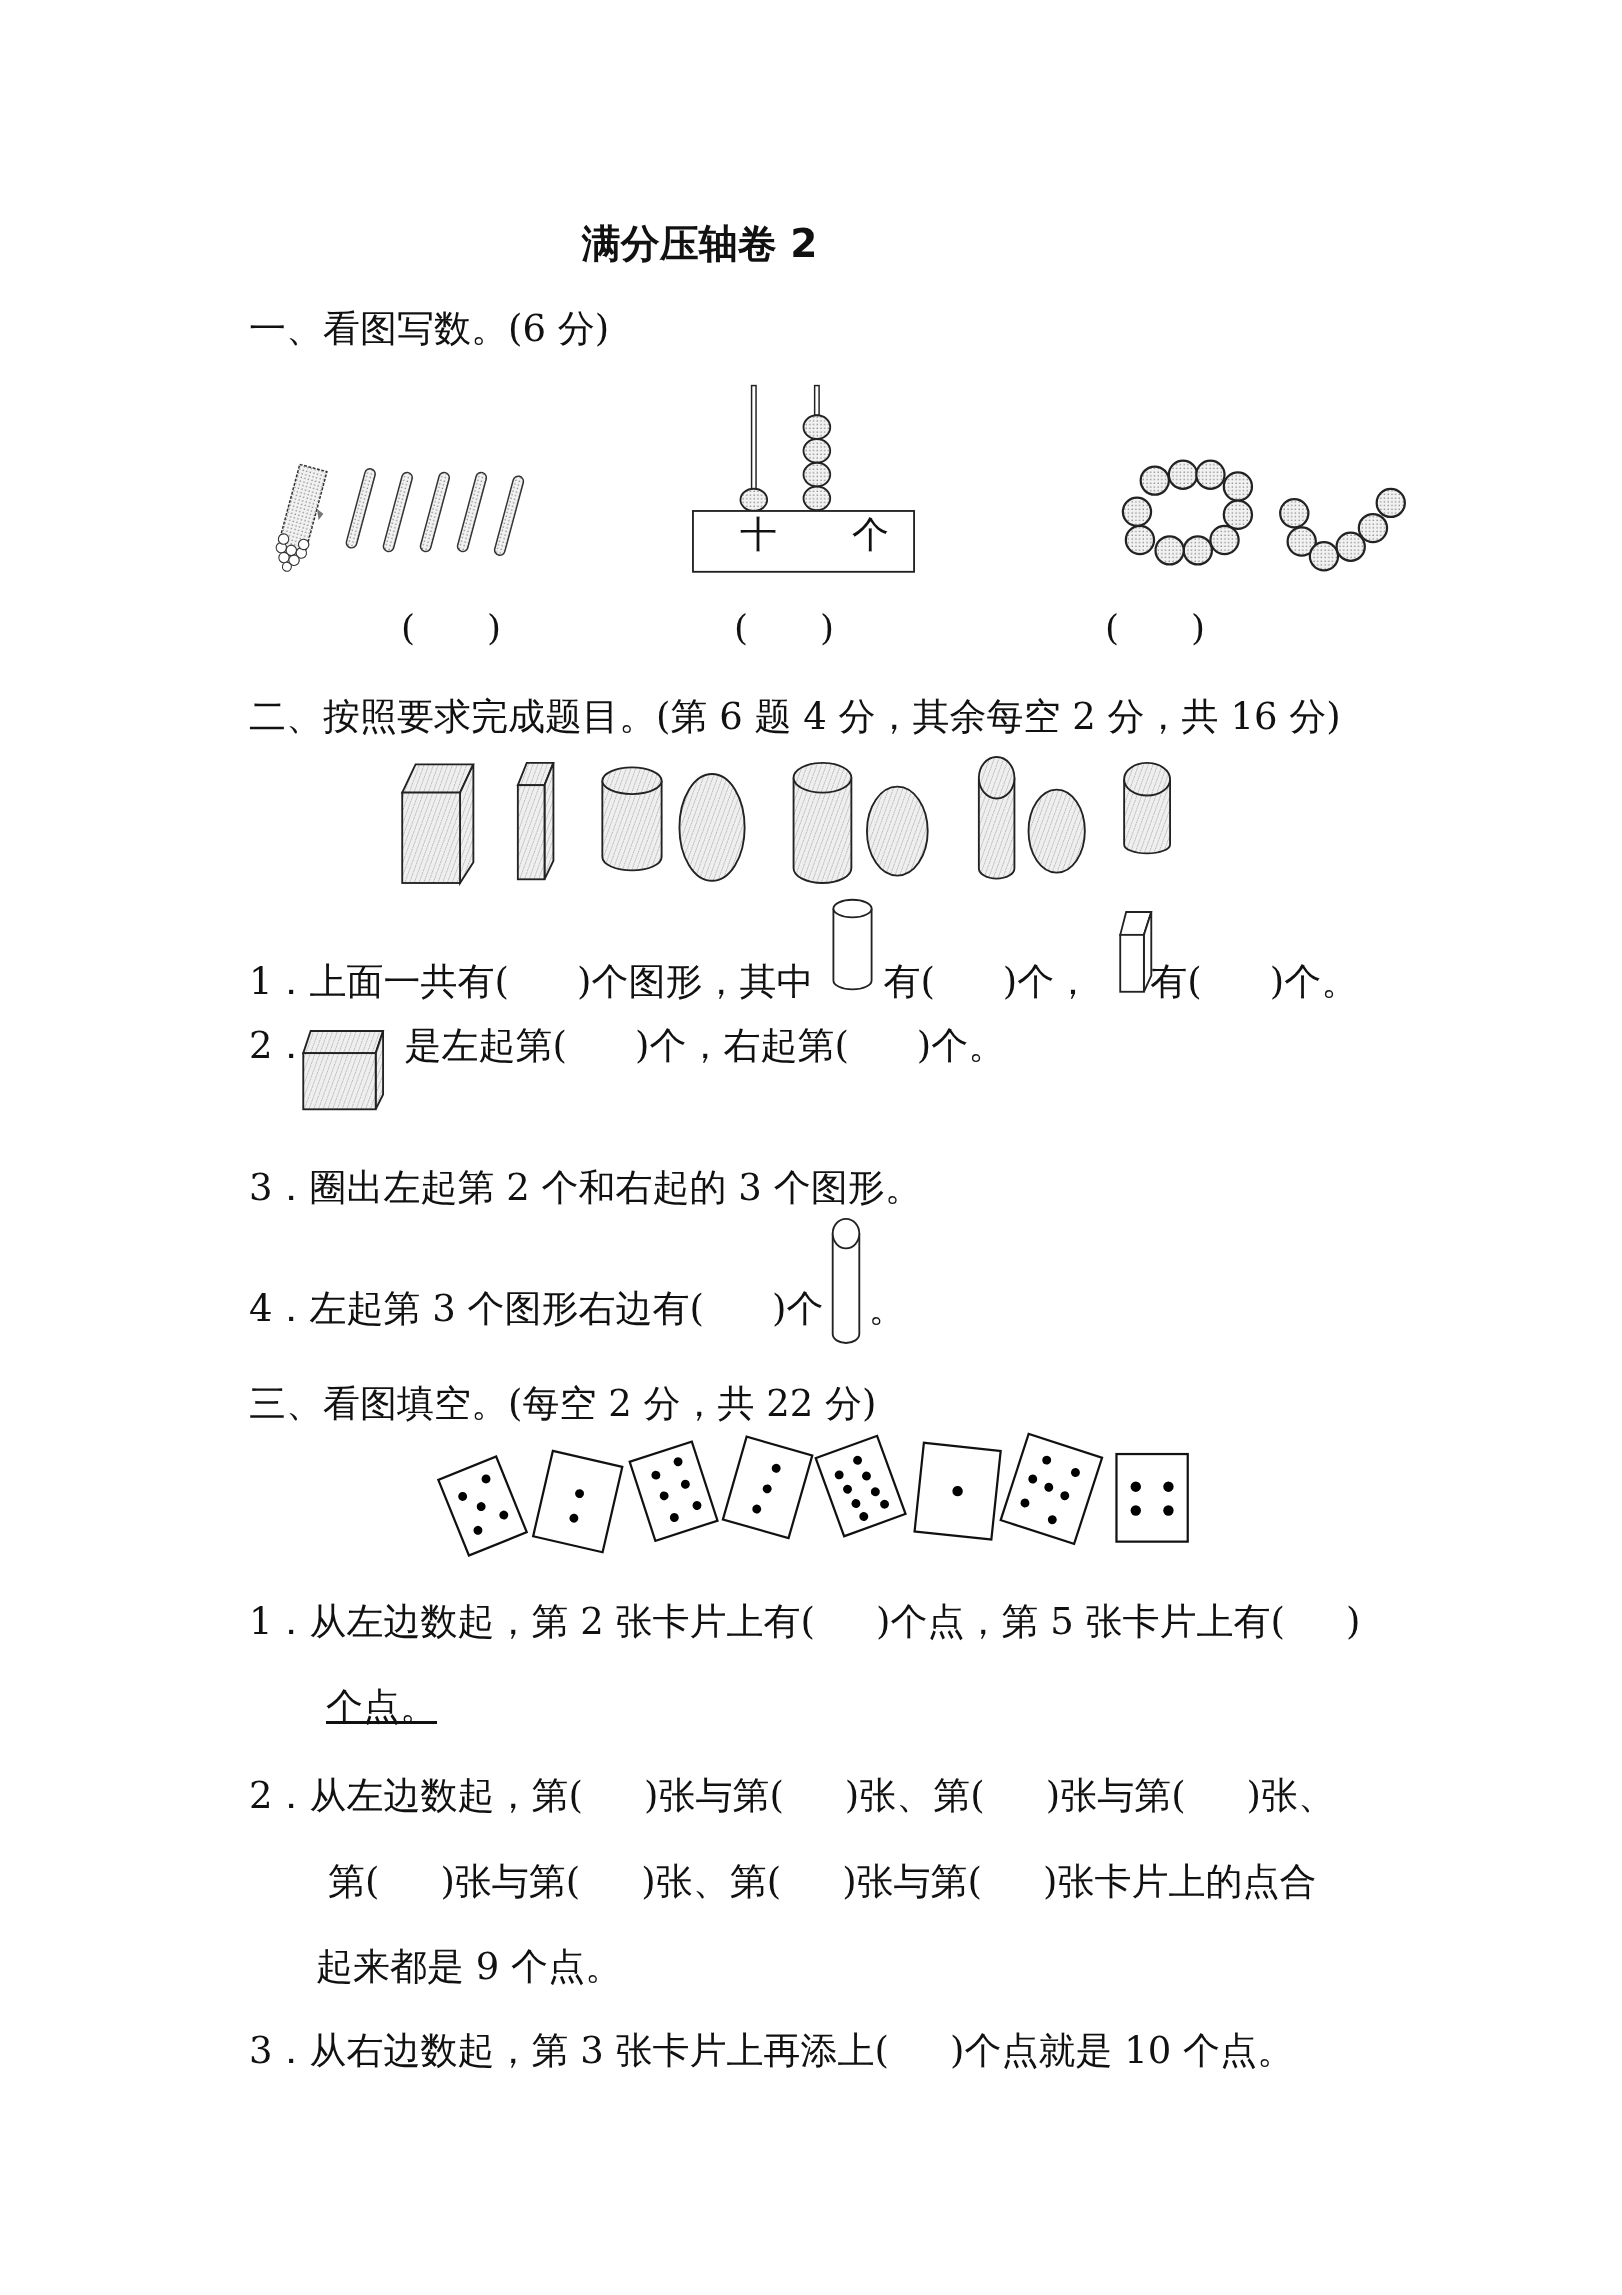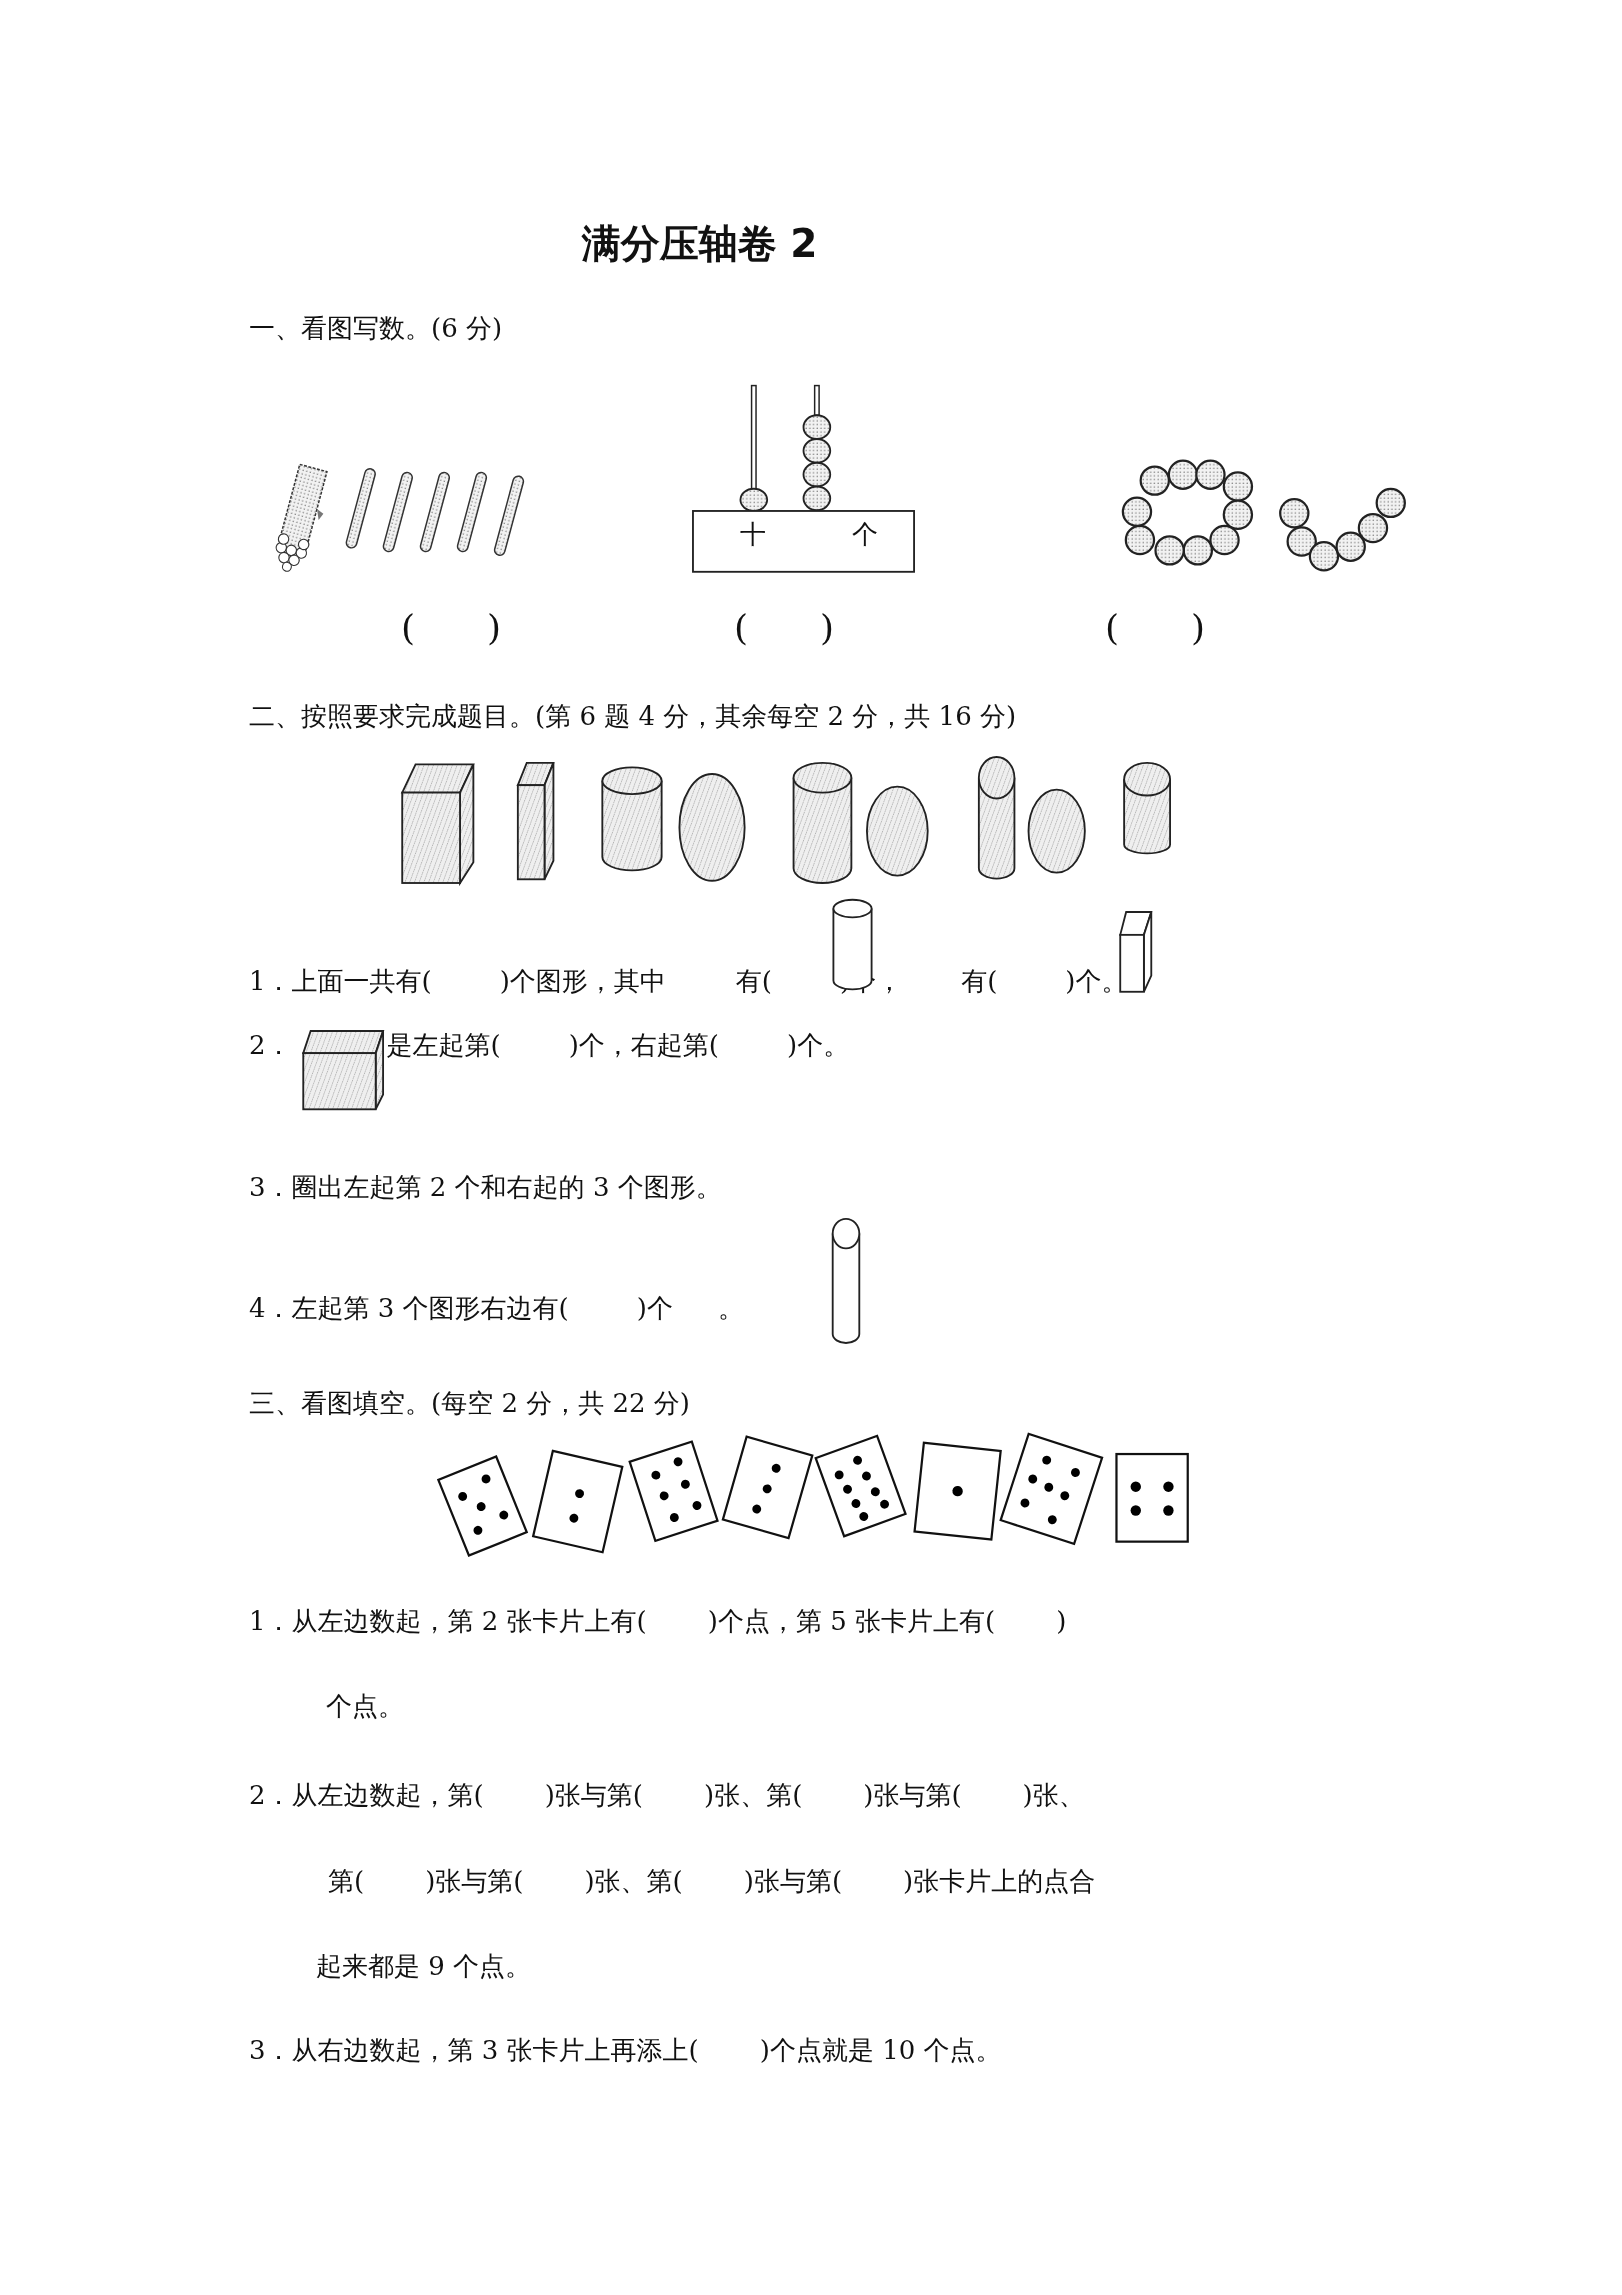--- a/index.html
+++ b/index.html
@@ -1,21 +1,21 @@
 <!DOCTYPE html>
 <html style="font-size:12px"><head>
 <meta charset="utf-8">
 <style>
   html,body{margin:0;padding:0;background:#fff;}
   body{width:1623px;height:2295px;position:relative;overflow:hidden;
        font-family:"DejaVu Serif","Liberation Serif",serif;color:#111;}
   .abs{position:absolute;}
   .title{font-family:"DejaVu Sans","Liberation Sans",sans-serif;font-weight:bold;font-size:39px;
          left:0;width:1399px;text-align:center;top:217px;}
-  .line{font-size:26px;white-space:nowrap;line-height:45px;}
+  .line{font-size:37px;white-space:nowrap;line-height:45px;}
   .blank{display:inline-block;width:68px;}
   .blank-s{display:inline-block;width:61px;}
   .paren{font-size:36px;}
   svg{position:absolute;overflow:visible;}
 </style>
 </head>
 <body>
 
 <svg width="0" height="0" style="position:absolute">
   <defs>
@@ -270,21 +270,21 @@
           <circle cx="-22" cy="16" r="7"></circle>
           <circle cx="22" cy="16" r="7"></circle>
         </g>
       </g>
   </g>
 </svg>
 
 <div class="abs line" style="left:249px;top:1599px;">
   <span>1．</span><span>从左边数起，第 2 张卡片上有(</span><span class="blank-s"></span><span>)个点，第 5 张卡片上有(</span><span class="blank-s"></span><span>)</span>
 </div>
-<div class="abs line" style="left:326px;top:1684px;">个点。</div>
+<div class="abs line" style="left:326px;top:1684px;text-decoration:underline;">个点。</div>
 
 <div class="abs line" style="left:249px;top:1773px;">
   <span>2．</span><span>从左边数起，第(</span><span class="blank-s"></span><span>)张与第(</span><span class="blank-s"></span><span>)张、第(</span><span class="blank-s"></span><span>)张与第(</span><span class="blank-s"></span><span>)张、</span>
 </div>
 <div class="abs line" style="left:328px;top:1859px;text-align:center;">
   <span>第(</span><span class="blank-s"></span><span>)张与第(</span><span class="blank-s"></span><span>)张、第(</span><span class="blank-s"></span><span>)张与第(</span><span class="blank-s"></span><span>)张卡片上的点合</span>
 </div>
 <div class="abs line" style="left:316px;top:1944px;">起来都是 9 个点。</div>
 
 <div class="abs line" style="left:249px;top:2028px;">

